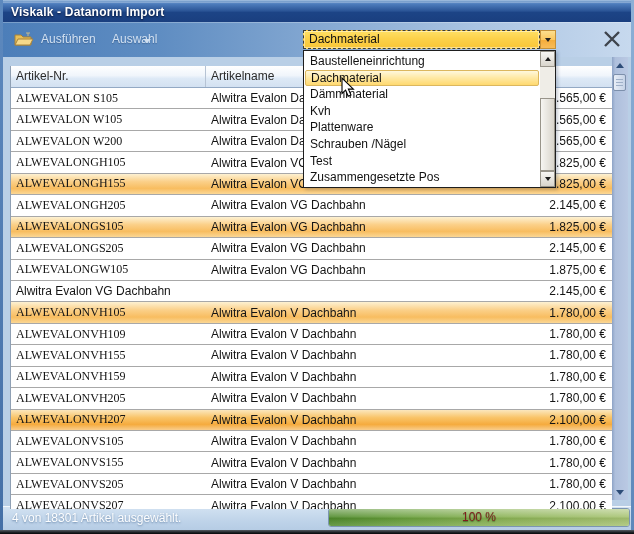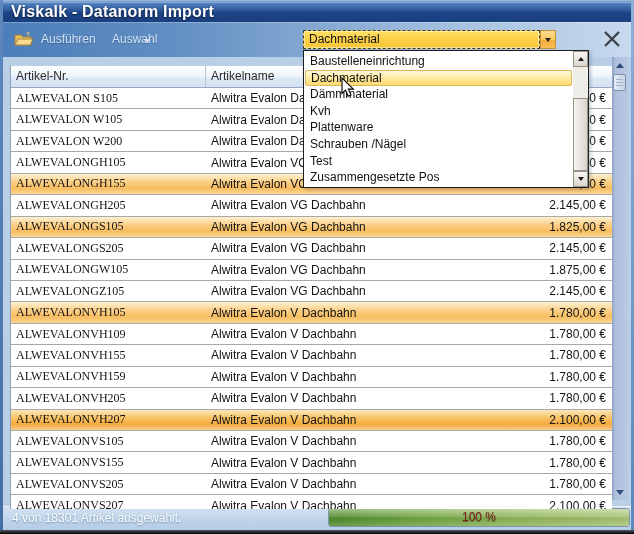--- a/index.html
+++ b/index.html
@@ -8,21 +8,21 @@
   
   .edge{position:absolute;z-index:60;}
   #edge-top{left:0;top:0;width:634px;height:2px;background:linear-gradient(180deg,#a7c3e2,#6b95c6);}
   #edge-left{left:0;top:0;width:3px;height:534px;background:linear-gradient(180deg,#5d89be,#446fa6);}
   #edge-right{right:0;top:0;width:3px;height:534px;background:linear-gradient(180deg,#8cb0d6,#5d87ba);}
   #edge-bottom{left:0;bottom:0;width:634px;height:4px;background:linear-gradient(180deg,#565c63,#15181c 70%,#070809);}
 
   
   #titlebar{position:absolute;left:2px;top:2px;width:630px;height:20px;
     background:linear-gradient(180deg,#9db9dc 0%,#4f7fbe 8%,#2a5496 45%,#1c4486 52%,#1a3f7f 100%);
-    color:#fff;font-size:16px;font-weight:bold;line-height:20px;padding-left:9px;box-sizing:border-box;
+    color:#fff;font-size:12px;font-weight:bold;line-height:20px;padding-left:9px;box-sizing:border-box;
     text-shadow:0 1px 2px rgba(0,0,20,.7);letter-spacing:.2px;}
 
   
   #toolbar{position:absolute;left:3px;top:22px;width:628px;height:35px;
     background:linear-gradient(90deg,#4c7eb9 0%,#5f8dc2 25%,#84a8d2 50%,#aac4e2 75%,#c7d9ee 100%);
     box-shadow:inset 0 1px 0 rgba(255,255,255,.25);}
   .tb-label{position:absolute;top:0;height:28px;line-height:35px;font-size:12px;color:#d2e1f2;
     text-shadow:0 1px 1px rgba(30,60,100,.4);}
   #lbl-execute{left:38px;}
   #lbl-select{left:109px;}
@@ -85,21 +85,21 @@
   #progress{position:absolute;left:325px;top:2px;width:302px;height:19px;box-sizing:border-box;
     border:1px solid #7b95b1;border-radius:3px;background:#dfe8f2;overflow:hidden;}
   #progress-fill{position:absolute;left:0;top:0;bottom:0;
     background:linear-gradient(90deg,#4f8a2b 0%,#699f3c 25%,#8cb356 60%,#a7c372 100%);}
   #progress-fill:after{content:"";position:absolute;inset:0;
     background:linear-gradient(180deg,rgba(255,255,255,.45) 0%,rgba(255,255,255,.12) 45%,rgba(0,0,0,.05) 55%,rgba(255,255,255,.15) 100%);}
   #progress-label{position:absolute;inset:0;text-align:center;line-height:17px;font-size:12px;color:#7f1d1d;
     text-shadow:0 1px 1px rgba(40,80,20,.6);}
 
   
-  #dropdown{position:absolute;left:303px;top:50px;width:286px;height:138px;box-sizing:border-box;
+  #dropdown{position:absolute;left:303px;top:50px;width:253px;height:138px;box-sizing:border-box;
     background:#fff;border:1px solid #1e1e1e;z-index:40;box-shadow:2px 2px 3px rgba(40,60,90,.25);}
   #dd-items{position:absolute;left:1px;top:2px;right:16px;}
   .dd-item{height:16.6px;line-height:16.6px;font-size:12px;color:#111;padding-left:5px;white-space:nowrap;overflow:hidden;}
   .dd-item.sel{background:linear-gradient(180deg,#fff8dd 0%,#ffeaa8 45%,#ffd96f 100%);
     border:1px solid #dcb75e;border-radius:2px;box-sizing:border-box;line-height:14.6px;}
   
   #dd-scroll{position:absolute;top:0;right:0;width:15px;height:136px;background:#efede7;}
   .dd-btn{position:absolute;left:0;width:15px;height:16px;background:linear-gradient(180deg,#f7f6f3,#d9d5cc);
     border:1px solid #98948a;box-sizing:border-box;display:flex;align-items:center;justify-content:center;}
   #dd-up{top:0;}
@@ -191,21 +191,20 @@
           <span class="c1">ALWEVALONGS205</span>
           <span class="c2">Alwitra Evalon VG Dachbahn</span>
           <span class="c3">2.145,00 €</span>
         </div>
         <div class="trow">
           <span class="c1">ALWEVALONGW105</span>
           <span class="c2">Alwitra Evalon VG Dachbahn</span>
           <span class="c3">1.875,00 €</span>
         </div>
         <div class="trow">
-          <span class="c1">ALWEVALONGZ105</span>
           <span class="c2">Alwitra Evalon VG Dachbahn</span>
           <span class="c3">2.145,00 €</span>
         </div>
         <div class="trow checked">
           <span class="c1">ALWEVALONVH105</span>
           <span class="c2">Alwitra Evalon V Dachbahn</span>
           <span class="c3">1.780,00 €</span>
         </div>
         <div class="trow">
           <span class="c1">ALWEVALONVH109</span>

